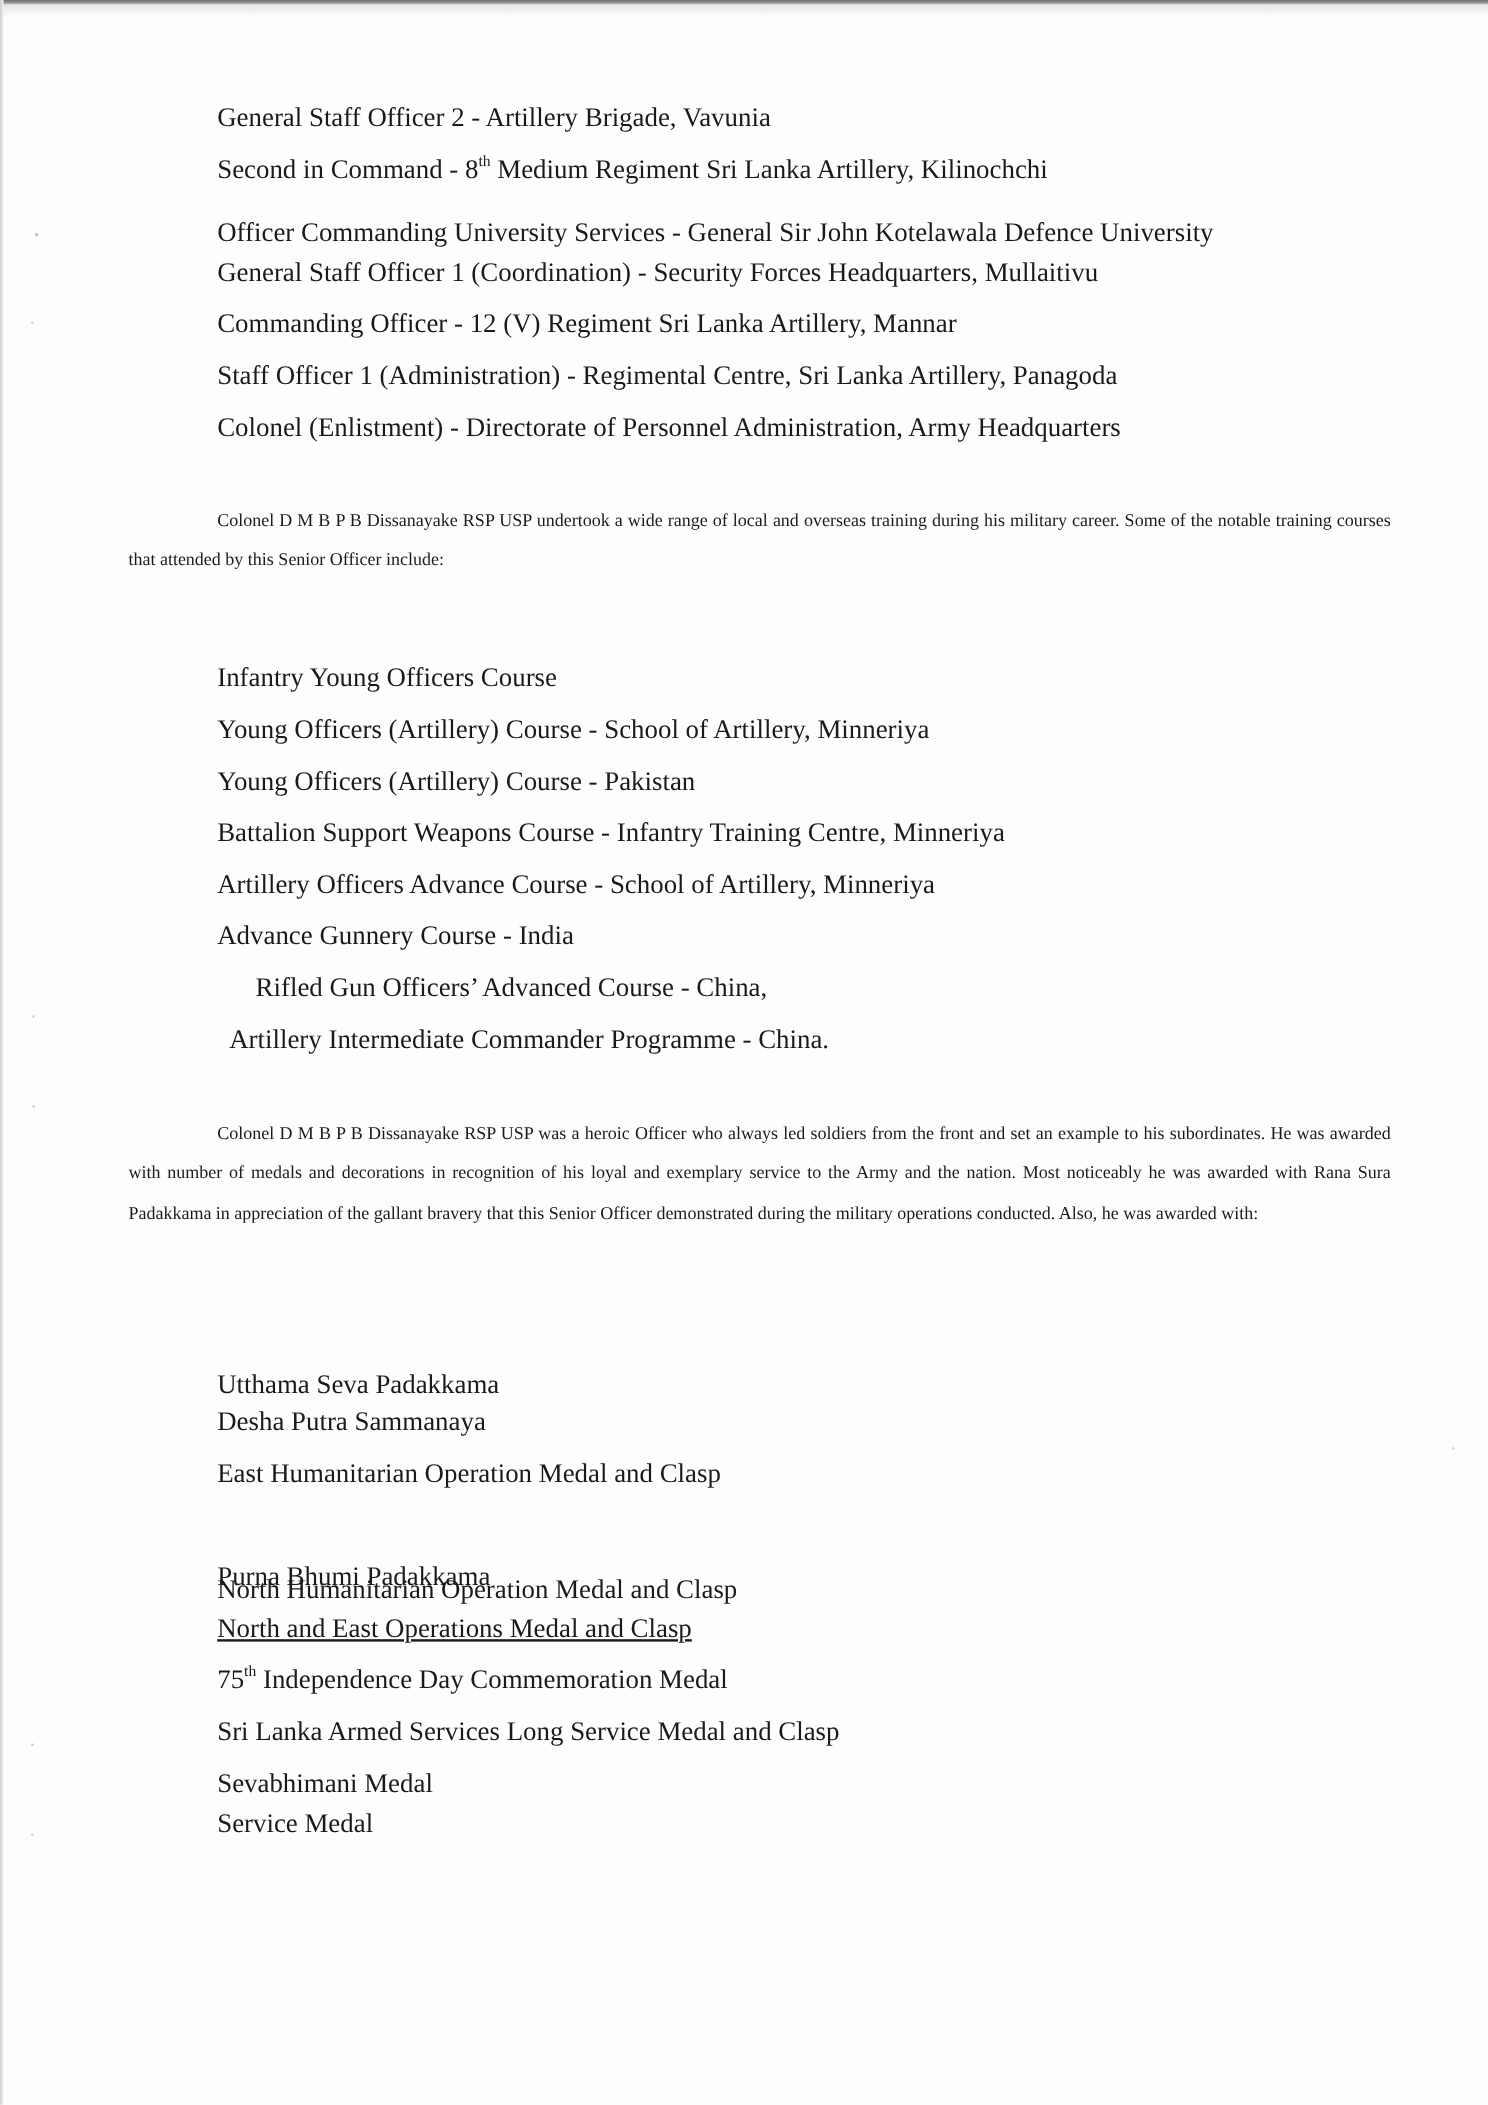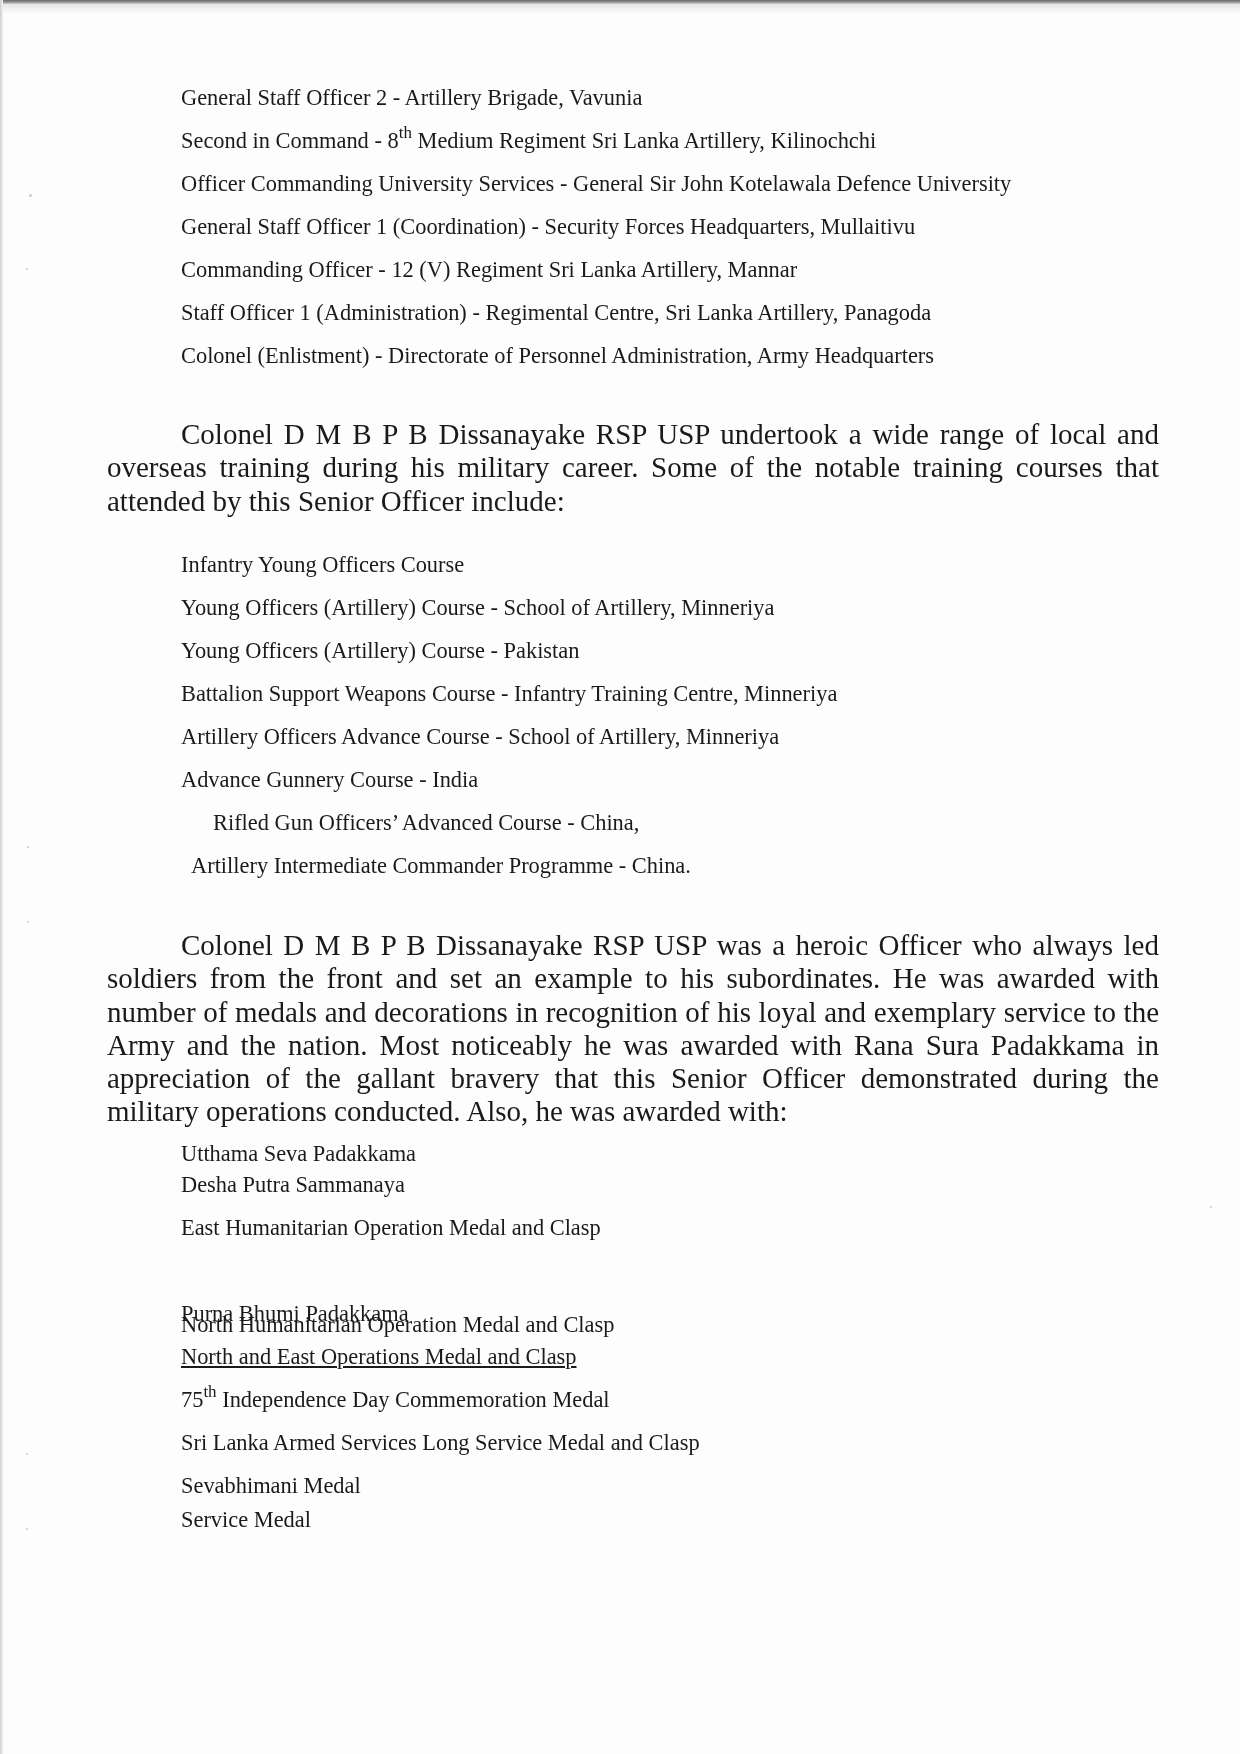--- a/index.html
+++ b/index.html
@@ -48,28 +48,28 @@
       font-size: 22.4px;
       line-height: 28px;
       white-space: nowrap;
       letter-spacing: 0;
     }
     .list-line { left: 181px; }
     .para {
       position: absolute;
       left: 107px;
       width: 1052px;
-      font-size: 29px;
+      font-size: 15px;
       line-height: 33.3px;
       text-align: justify;
       text-align-last: left;
     }
     .para .indent { display: inline-block; width: 74px; }
     sup {
-      font-size: 17px;
+      font-size: 13px;
       line-height: 0;
       position: relative;
       top: -2px;
       vertical-align: super;
       font-family: Liberation Serif, serif;
     }
   </style>
 </head>
 <body>
 
@@ -84,21 +84,21 @@
 <div class="speck" style="left:26px;top:1453px;width:2px;height:2px;"></div>
 <div class="speck" style="left:26px;top:1528px;width:2px;height:2px;"></div>
 
 <div>
   <div class="line list-line" style="top:84px;">
     <span>General Staff Officer 2 - Artillery Brigade, Vavunia</span>
   </div>
   <div class="line list-line" style="top:127px;">
     <span>Second in Command - 8</span><sup>th</sup><span> Medium Regiment Sri Lanka Artillery, Kilinochchi</span>
   </div>
-  <div class="line list-line" style="top:170px;">
+  <div class="line list-line" style="top:180px;">
     <span>Officer Commanding University Services - General Sir John Kotelawala Defence University</span>
   </div>
   <div class="line list-line" style="top:213px;">
     <span>General Staff Officer 1 (Coordination) - Security Forces Headquarters, Mullaitivu</span>
   </div>
   <div class="line list-line" style="top:256px;">
     <span>Commanding Officer - 12 (V) Regiment Sri Lanka Artillery, Mannar</span>
   </div>
   <div class="line list-line" style="top:299px;">
     <span>Staff Officer 1 (Administration) - Regimental Centre, Sri Lanka Artillery, Panagoda</span>

